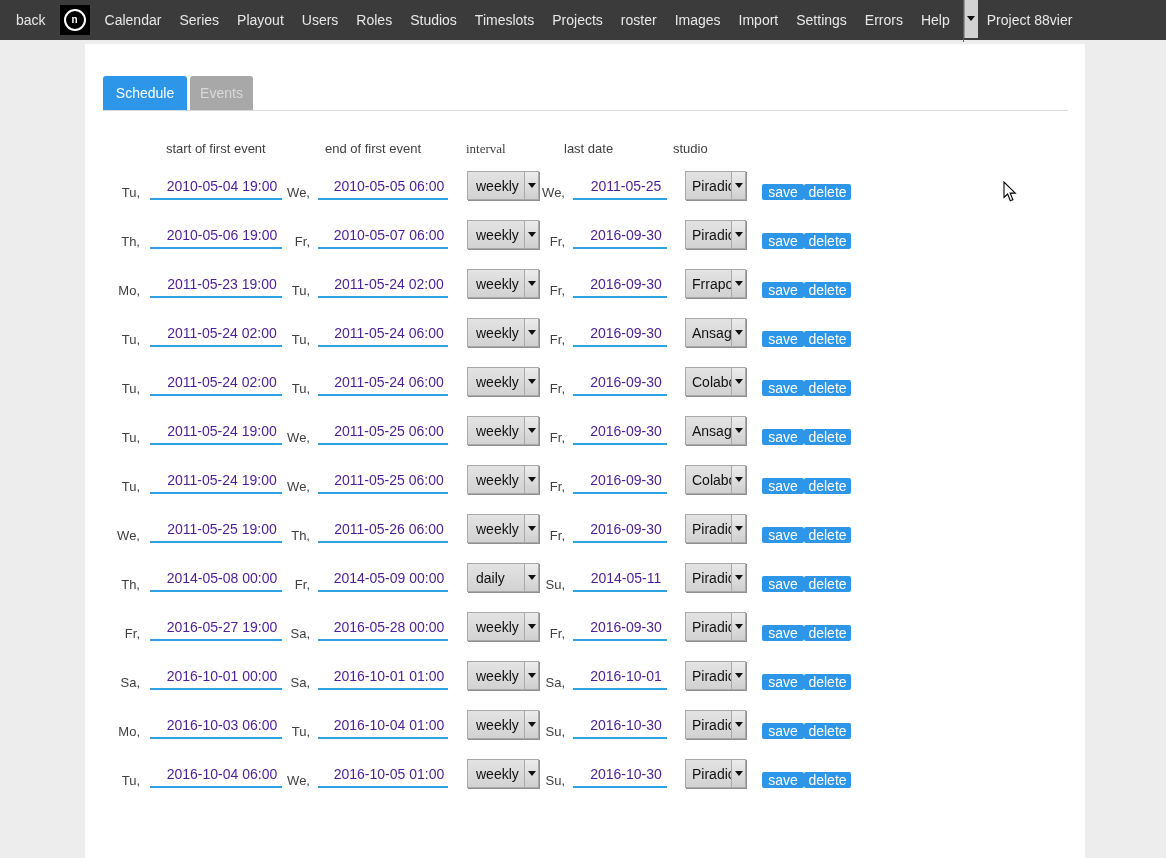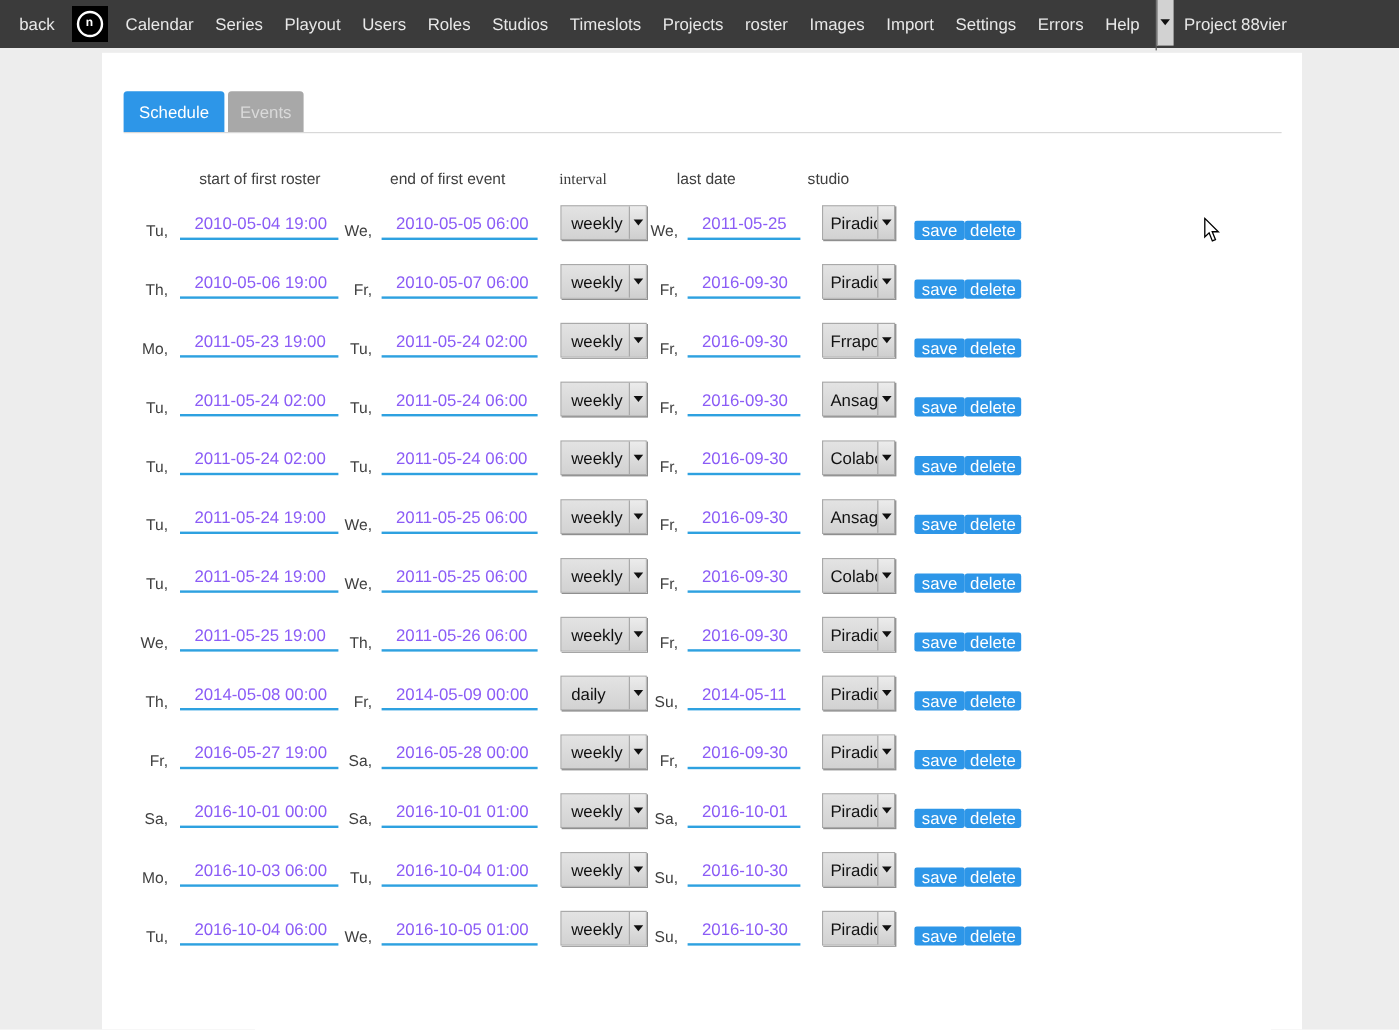--- a/index.html
+++ b/index.html
@@ -68,22 +68,22 @@
     display:flex; align-items:flex-end; height:49px; padding-bottom:12px;
     box-sizing:border-box; font-size:13px; color:#3f3f3f;
   }
   .cd  { flex:0 0 auto; }
   .cd1 { width:55px; text-align:right; }
   .cd2 { width:28px; text-align:right; }
   .cd3 { width:26px; text-align:right; }
 
   .inp {
     height:27px; border:none; border-bottom:2px solid #2ea1e0; background:#fff;
-    font-family:inherit; font-size:14px; color:#8b5cf6;
-    padding:0 0 0 12px; box-sizing:border-box; flex:0 0 auto;
+    font-family:inherit; font-size:14px; color:#4c1d95;
+    padding:0 0 0 12px; box-sizing:border-box; flex:0 0 auto;text-align:center;
   }
   .inp1 { width:132px; margin-left:10px; }
   .inp2 { width:130px; margin-left:8px; }
   .inp3 { width:94px;  margin-left:8px; }
 
   .sel {
     height:29px; box-sizing:border-box; flex:0 0 auto; cursor:pointer;
     background:linear-gradient(#e3e3e3,#d2d2d2);
     border:1px solid #a9a9a9; box-shadow:1px 1px 0 #8f8f8f;
     display:flex; align-items:stretch; font-size:14px; color:#111;
@@ -145,21 +145,21 @@
 </div>
 
 <div class="panel">
 
   <div class="tabs">
     <div class="tab tab-active">Schedule</div>
     <div class="tab tab-inactive">Events</div>
   </div>
 
   <div class="thead">
-    <span class="th-start">start of first roster</span>
+    <span class="th-start">start of first event</span>
     <span class="th-end">end of first event</span>
     <span class="th-interval">interval</span>
     <span class="th-last">last date</span>
     <span class="th-studio">studio</span>
   </div>
 
   <div id="rows">
   <div class="row">
     <span class="cd cd1">Tu,</span>
     <input class="inp inp1" type="text" value="2010-05-04 19:00" style="">

